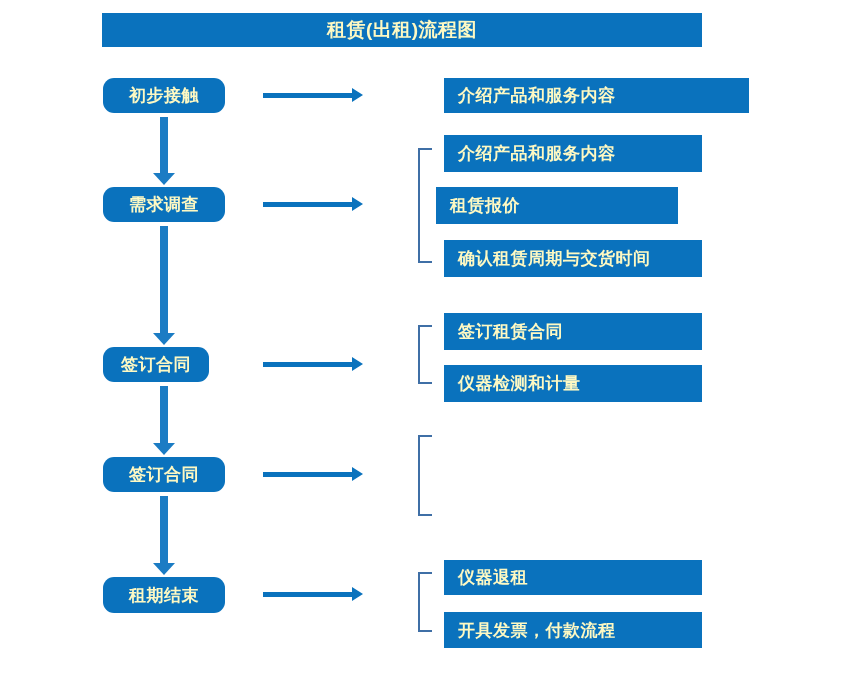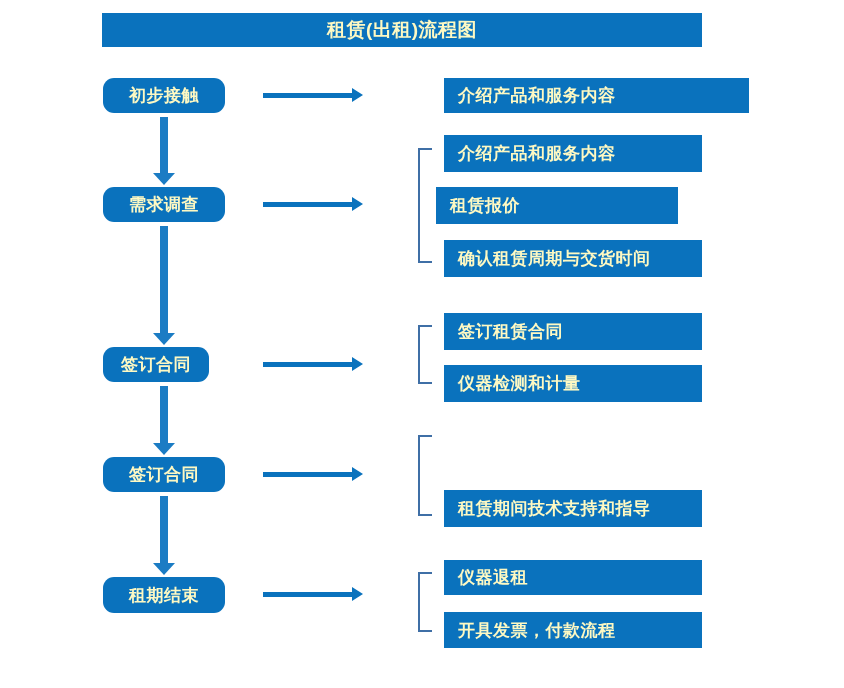--- a/index.html
+++ b/index.html
@@ -171,19 +171,18 @@
 
   <div class="box task-box" style="left:436px; top:187px; width:242px; height:37px;">租赁报价</div>
 
   <div class="box task-box" style="left:444px; top:240px; width:258px; height:37px;">确认租赁周期与交货时间</div>
 
   <div class="box task-box" style="left:444px; top:313px; width:258px; height:37px;">签订租赁合同</div>
 
   <div class="box task-box" style="left:444px; top:365px; width:258px; height:37px;">仪器检测和计量</div>
 
 
-  <div class="box task-box" style="left:444px; top:490px; width:258px; height:37px;">租赁期间技术支持和指导</div>
 
   <div class="box task-box" style="left:444px; top:560px; width:258px; height:35px;">仪器退租</div>
 
   <div class="box task-box" style="left:444px; top:612px; width:258px; height:36px;">开具发票，付款流程</div>
 
 </div>
 
 </body></html>

